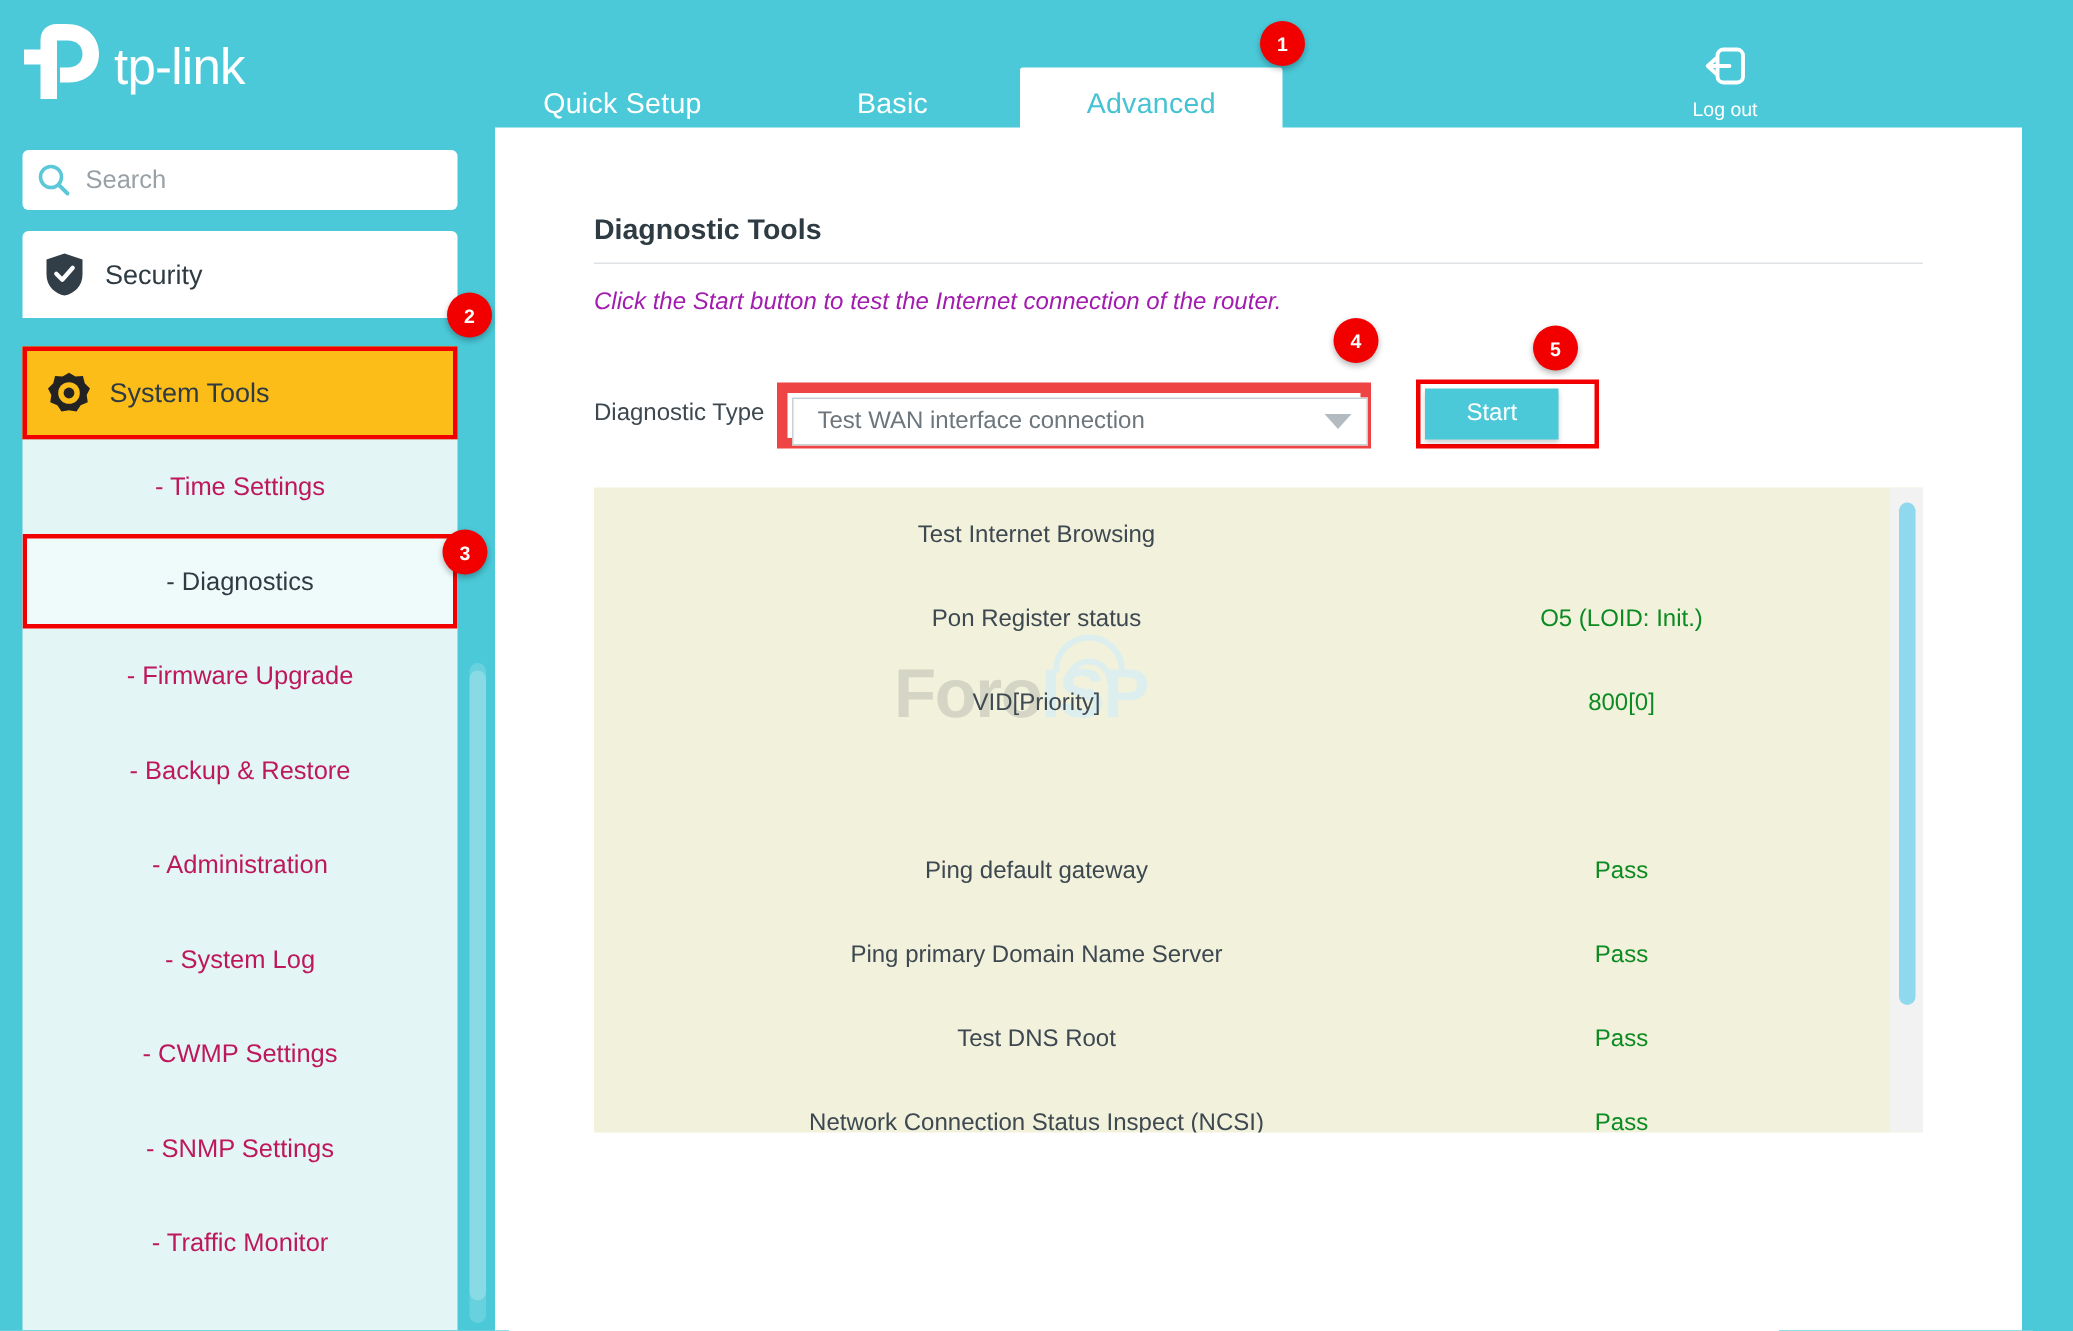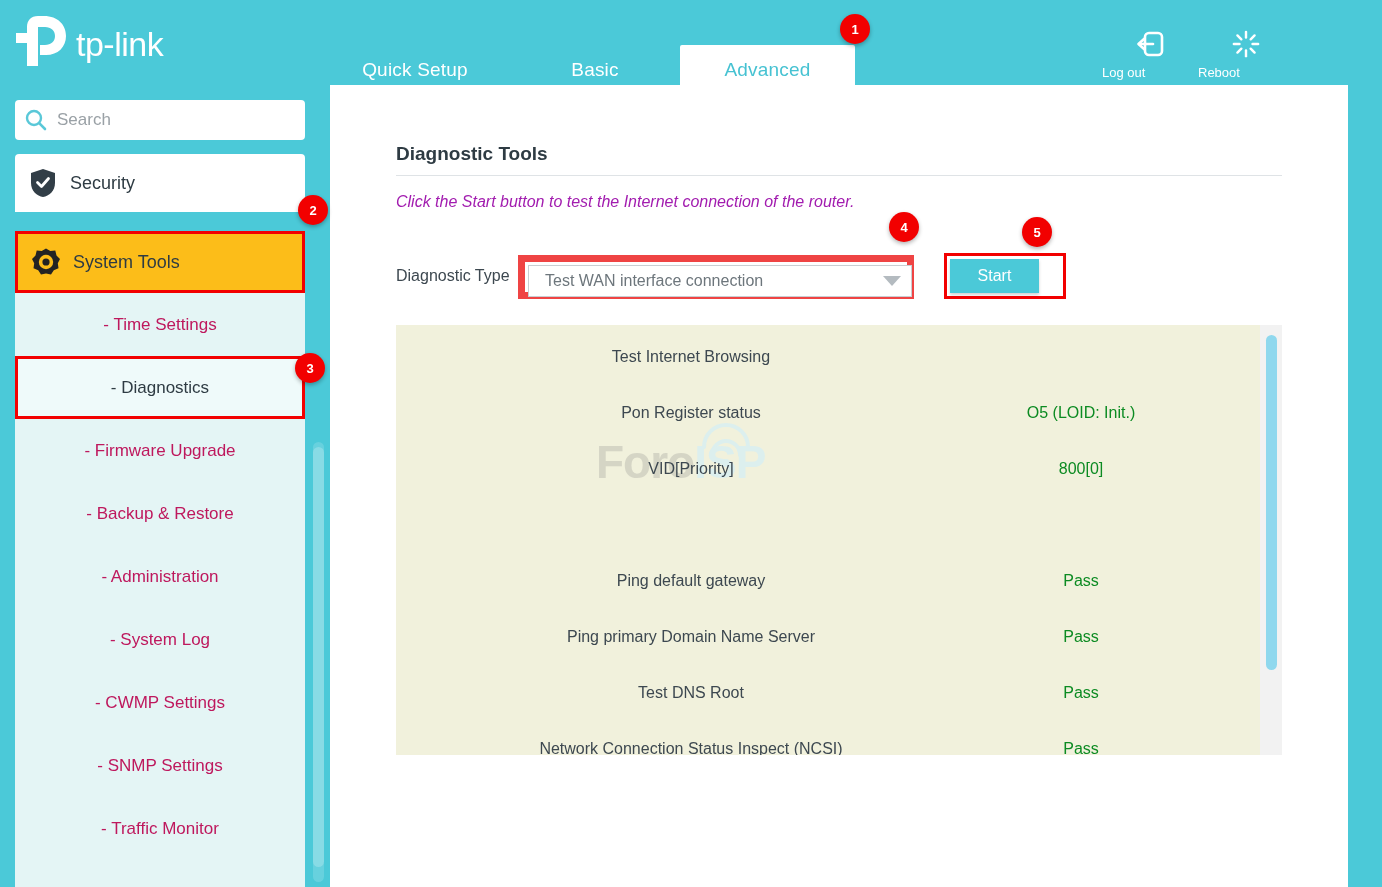--- a/index.html
+++ b/index.html
@@ -21,21 +21,21 @@
     position: absolute; top: 0; height: 50px; line-height: 50px;
     text-align: center; font-size: 19px; color: #ffffff; cursor: pointer;
     letter-spacing: .2px;
   }
   .tab.t0 { left: 0px;   width: 170px; }
   .tab.t1 { left: 200px; width: 130px; }
   .tab.t2 { left: 350px; width: 175px; height: 52px; line-height: 50px;
             background: #ffffff; color: #46c2d2; border-radius: 2px 2px 0 0; }
 
   .hdr-actions { position: absolute; right: 70px; top: 28px; width: 210px; height: 62px; }
-  .hdr-btn { position: absolute; top: 0; width: 96px; cursor: pointer; }
+  .hdr-btn { position: absolute; top: 0; width: 96px; text-align: center; cursor: pointer; }
   .hdr-btn.b0 { left: 0px; }
   .hdr-btn.b1 { left: 96px; }
   .hdr-btn .glyph { height: 32px; display: flex; align-items: center; justify-content: center; }
   .hdr-btn .lbl { font-size: 13px; color: #ffffff; margin-top: 5px; }
 
   
   .sidebar { position: absolute; left: 0px; top: 97px; width: 330px; height: 790px; background: #4bc9d8; overflow: hidden; }
 
   .searchbox {
     position: absolute; left: 15px; top: 3px; width: 290px; height: 40px;
@@ -167,37 +167,20 @@
     <div class="hdr-actions">
       <div class="hdr-btn b0">
         <div class="glyph">
           <svg width="30" height="28" viewBox="0 0 30 28">
             <rect x="10" y="3" width="17" height="22" rx="4" ry="4" fill="none" stroke="#ffffff" stroke-width="2.6"></rect>
             <path d="M18 14 L4 14" stroke="#ffffff" stroke-width="2.6" stroke-linecap="round"></path>
             <path d="M9 9 L3.5 14 L9 19" fill="none" stroke="#ffffff" stroke-width="2.6" stroke-linecap="round" stroke-linejoin="round"></path>
           </svg>
         </div>
         <div class="lbl">Log out</div>
-      </div>
-      <div class="hdr-btn b1">
-        <div class="glyph">
-          <svg width="30" height="28" viewBox="0 0 30 30">
-            <g stroke="#ffffff" stroke-width="2.6" stroke-linecap="round">
-              <line x1="15" y1="2" x2="15" y2="8"></line>
-              <line x1="15" y1="22" x2="15" y2="28"></line>
-              <line x1="2" y1="15" x2="8" y2="15"></line>
-              <line x1="22" y1="15" x2="28" y2="15"></line>
-              <line x1="5.8" y1="5.8" x2="10" y2="10"></line>
-              <line x1="20" y1="20" x2="24.2" y2="24.2"></line>
-              <line x1="24.2" y1="5.8" x2="20" y2="10"></line>
-              <line x1="10" y1="20" x2="5.8" y2="24.2"></line>
-            </g>
-          </svg>
-        </div>
-        <div class="lbl">Reboot</div>
       </div>
     </div>
   </div>
 
   <div class="sidebar">
 
     <div class="wm-sq" style="left:250px;top:495px;width:36px;height:36px;"></div>
     <div class="wm-sq" style="left:228px;top:520px;width:30px;height:30px;"></div>
     <div class="wm-sq" style="left:78px;top:520px;width:42px;height:22px;"></div>
     <div class="wm-sq" style="left:110px;top:545px;width:22px;height:22px;"></div>

